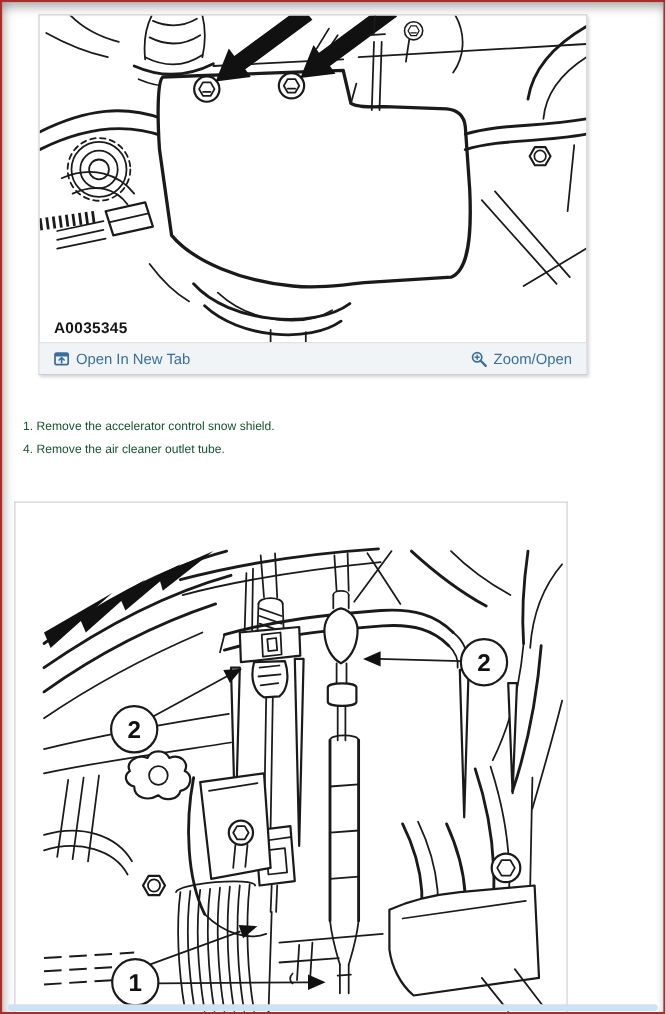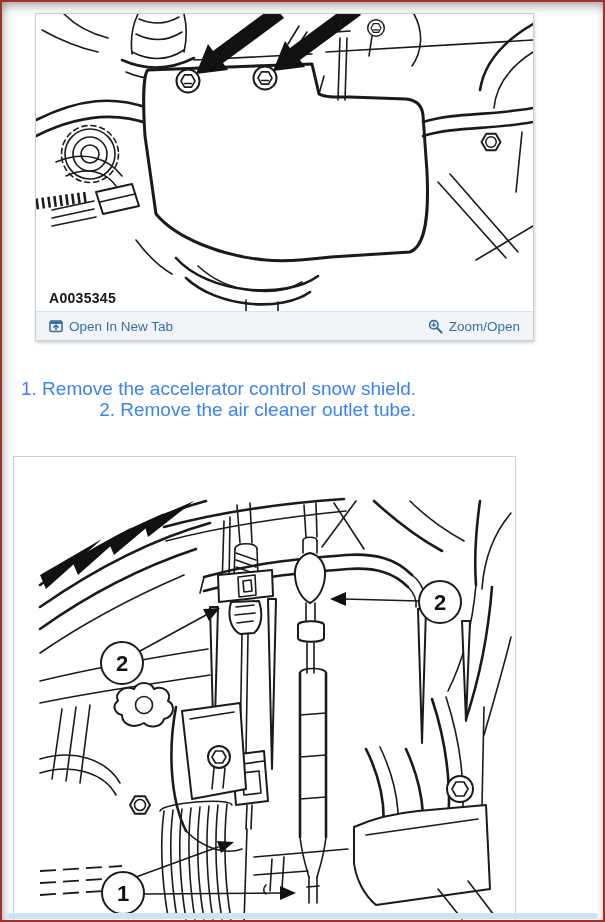--- a/index.html
+++ b/index.html
@@ -27,23 +27,22 @@
   .panel-footer {
     height:29px; background:#f1f4f6; border-top:1px solid #dde1e5;
     display:flex; justify-content:space-between; padding:0 13px;
   }
   .link {
     display:inline-flex; align-items:center; gap:6px; color:#3a6f9c;
     font-size:13.5px; text-decoration:none; cursor:pointer;
   }
   .link svg { display:block; }
   .instructions {
-    position:absolute; left:19px; top:376px; font-size:19px; color:#3b82f6;
+    position:absolute; left:19px; top:376px; font-size:11px; color:#14532d;
     line-height:21px;
-    text-align:right;
   }
   .panel2 { left:11px; top:454px; width:503px; height:468px; border-bottom:none; box-shadow:none; }
   .fig2-area { position:relative; width:501px; height:466px; overflow:hidden; }
   .hscroll {
     position:absolute; left:5px; right:5px; bottom:1px; height:6px;
     background:#cfe2f4; border-radius:3px; z-index:50; cursor:pointer;
   }
   
   .ln  { fill:none; stroke:#1a1a1a; stroke-width:1.6; stroke-linecap:round; stroke-linejoin:round; }
   .ln2 { fill:none; stroke:#1a1a1a; stroke-width:2.6; stroke-linecap:round; stroke-linejoin:round; }
@@ -171,21 +170,21 @@
           <line x1="9" y1="9" x2="13.6" y2="13.6" stroke="#3a6f9c" stroke-width="2.1" stroke-linecap="round"></line>
           <path d="M5.8,4 V7.6 M4,5.8 H7.6" stroke="#3a6f9c" stroke-width="1.3" stroke-linecap="round"></path>
         </svg>
         <span>Zoom/Open</span>
       </a>
     </div>
   </div>
 
   <div class="instructions">
     <div>1. Remove the accelerator control snow shield.</div>
-    <div>2. Remove the air cleaner outlet tube.</div>
+    <div>4. Remove the air cleaner outlet tube.</div>
   </div>
 
   <div class="panel panel2">
     <div class="fig2-area">
       <svg viewBox="0 0 501 466" width="501" height="466">
         <defs>
           <g id="hex2">
             <polygon points="10,0 5,8.7 -5,8.7 -10,0 -5,-8.7 5,-8.7" class="wf" stroke-width="1.8"></polygon>
             <circle r="5.5" class="ln" stroke-width="1.4"></circle>
           </g>

